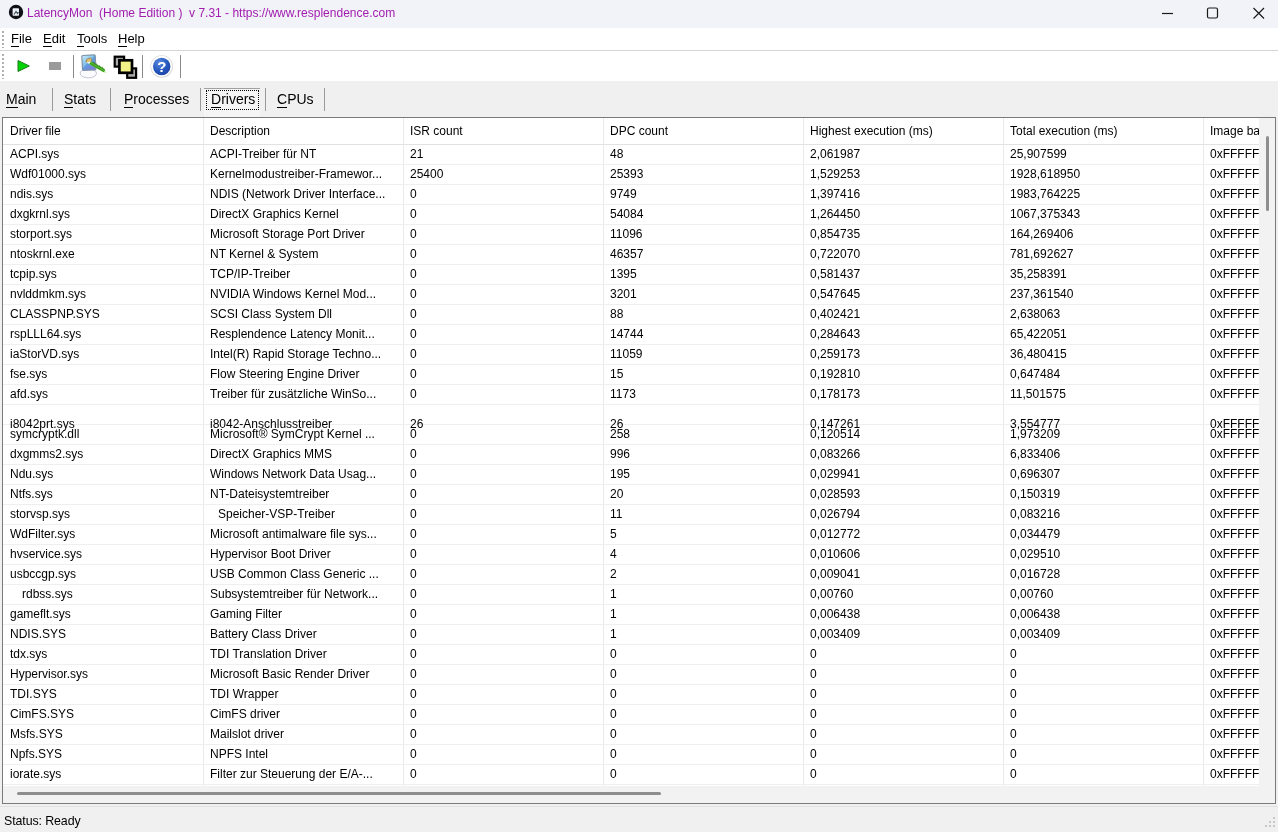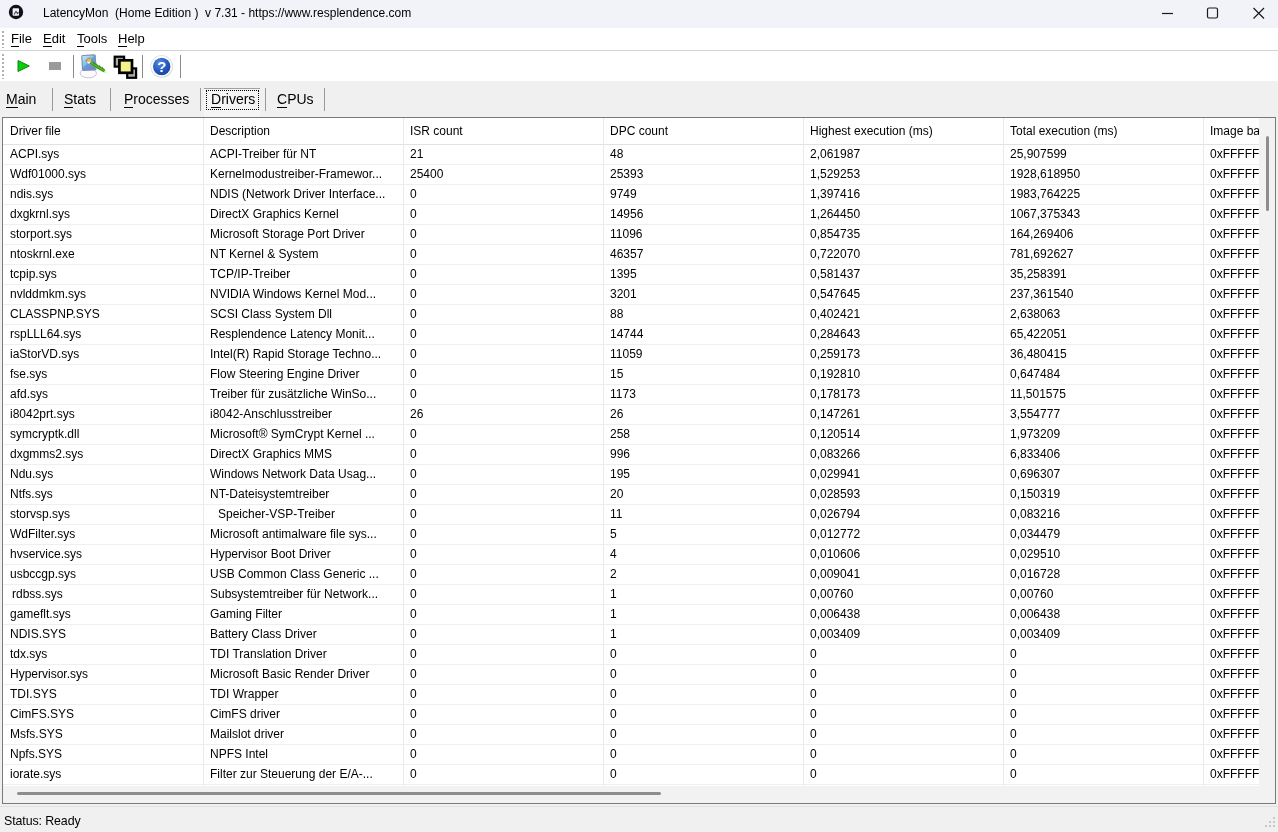--- a/index.html
+++ b/index.html
@@ -2,21 +2,21 @@
 <html><head>
 <meta charset="utf-8">
 <style>
 * { margin:0; padding:0; box-sizing:border-box; }
 html,body { width:1278px; height:832px; overflow:hidden; }
 body { font-family:"Liberation Sans", sans-serif; background:#f0f0f0; position:relative; color:#000; }
 .abs { position:absolute; }
 
 
 #titlebar { position:absolute; left:0; top:0; width:1278px; height:28px; background:#f1f3f8; }
-#apptitle { position:absolute; left:43px; top:0; height:26px; line-height:26px; font-size:12px; color:#000000; white-space:pre; }
+#apptitle { position:absolute; left:27px; top:0; height:26px; line-height:26px; font-size:12px; color:#a21caf; white-space:pre; }
 #appicon { position:absolute; left:8px; top:4px; }
 
 
 #menubar { position:absolute; left:0; top:28px; width:1278px; height:23px; background:#fff; border-bottom:1px solid #d4d4d4; }
 .mitem { position:absolute; top:0; height:22px; line-height:22px; font-size:13px; }
 .mitem u { text-decoration:none; border-bottom:1px solid #000; padding-bottom:0px; }
 
 
 #toolbar { position:absolute; left:0; top:51px; width:1278px; height:30px; background:#fff; }
 .tsep { position:absolute; top:4px; height:23px; width:1px; background:#8a8a8a; }
@@ -217,21 +217,21 @@
         <span class="c" style="left:407px">0</span>
         <span class="c" style="left:607px">9749</span>
         <span class="c" style="left:807px">1,397416</span>
         <span class="c" style="left:1007px">1983,764225</span>
         <span class="c" style="left:1207px">0xFFFFF8</span>
       </div>
 <div class="row" style="top:86px">
         <span class="c" style="left:7px">dxgkrnl.sys</span>
         <span class="c" style="left:207px">DirectX Graphics Kernel</span>
         <span class="c" style="left:407px">0</span>
-        <span class="c" style="left:607px">14956</span>
+        <span class="c" style="left:607px">54084</span>
         <span class="c" style="left:807px">1,264450</span>
         <span class="c" style="left:1007px">1067,375343</span>
         <span class="c" style="left:1207px">0xFFFFF8</span>
       </div>
 <div class="row" style="top:106px">
         <span class="c" style="left:7px">storport.sys</span>
         <span class="c" style="left:207px">Microsoft Storage Port Driver</span>
         <span class="c" style="left:407px">0</span>
         <span class="c" style="left:607px">11096</span>
         <span class="c" style="left:807px">0,854735</span>
@@ -303,21 +303,21 @@
       </div>
 <div class="row" style="top:266px">
         <span class="c" style="left:7px">afd.sys</span>
         <span class="c" style="left:207px">Treiber für zusätzliche WinSo...</span>
         <span class="c" style="left:407px">0</span>
         <span class="c" style="left:607px">1173</span>
         <span class="c" style="left:807px">0,178173</span>
         <span class="c" style="left:1007px">11,501575</span>
         <span class="c" style="left:1207px">0xFFFFF8</span>
       </div>
-<div class="row" style="top:286px">
+<div class="row" style="top:296px">
         <span class="c" style="left:7px">i8042prt.sys</span>
         <span class="c" style="left:207px">i8042-Anschlusstreiber</span>
         <span class="c" style="left:407px">26</span>
         <span class="c" style="left:607px">26</span>
         <span class="c" style="left:807px">0,147261</span>
         <span class="c" style="left:1007px">3,554777</span>
         <span class="c" style="left:1207px">0xFFFFF8</span>
       </div>
 <div class="row" style="top:306px">
         <span class="c" style="left:7px">symcryptk.dll</span>
@@ -385,21 +385,21 @@
 <div class="row" style="top:446px">
         <span class="c" style="left:7px">usbccgp.sys</span>
         <span class="c" style="left:207px">USB Common Class Generic ...</span>
         <span class="c" style="left:407px">0</span>
         <span class="c" style="left:607px">2</span>
         <span class="c" style="left:807px">0,009041</span>
         <span class="c" style="left:1007px">0,016728</span>
         <span class="c" style="left:1207px">0xFFFFF8</span>
       </div>
 <div class="row" style="top:466px">
-        <span class="c" style="left:9px">rdbss.sys</span>
+        <span class="c" style="left:19px">rdbss.sys</span>
         <span class="c" style="left:207px">Subsystemtreiber für Network...</span>
         <span class="c" style="left:407px">0</span>
         <span class="c" style="left:607px">1</span>
         <span class="c" style="left:807px">0,00760</span>
         <span class="c" style="left:1007px">0,00760</span>
         <span class="c" style="left:1207px">0xFFFFF8</span>
       </div>
 <div class="row" style="top:486px">
         <span class="c" style="left:7px">gameflt.sys</span>
         <span class="c" style="left:207px">Gaming Filter</span>

